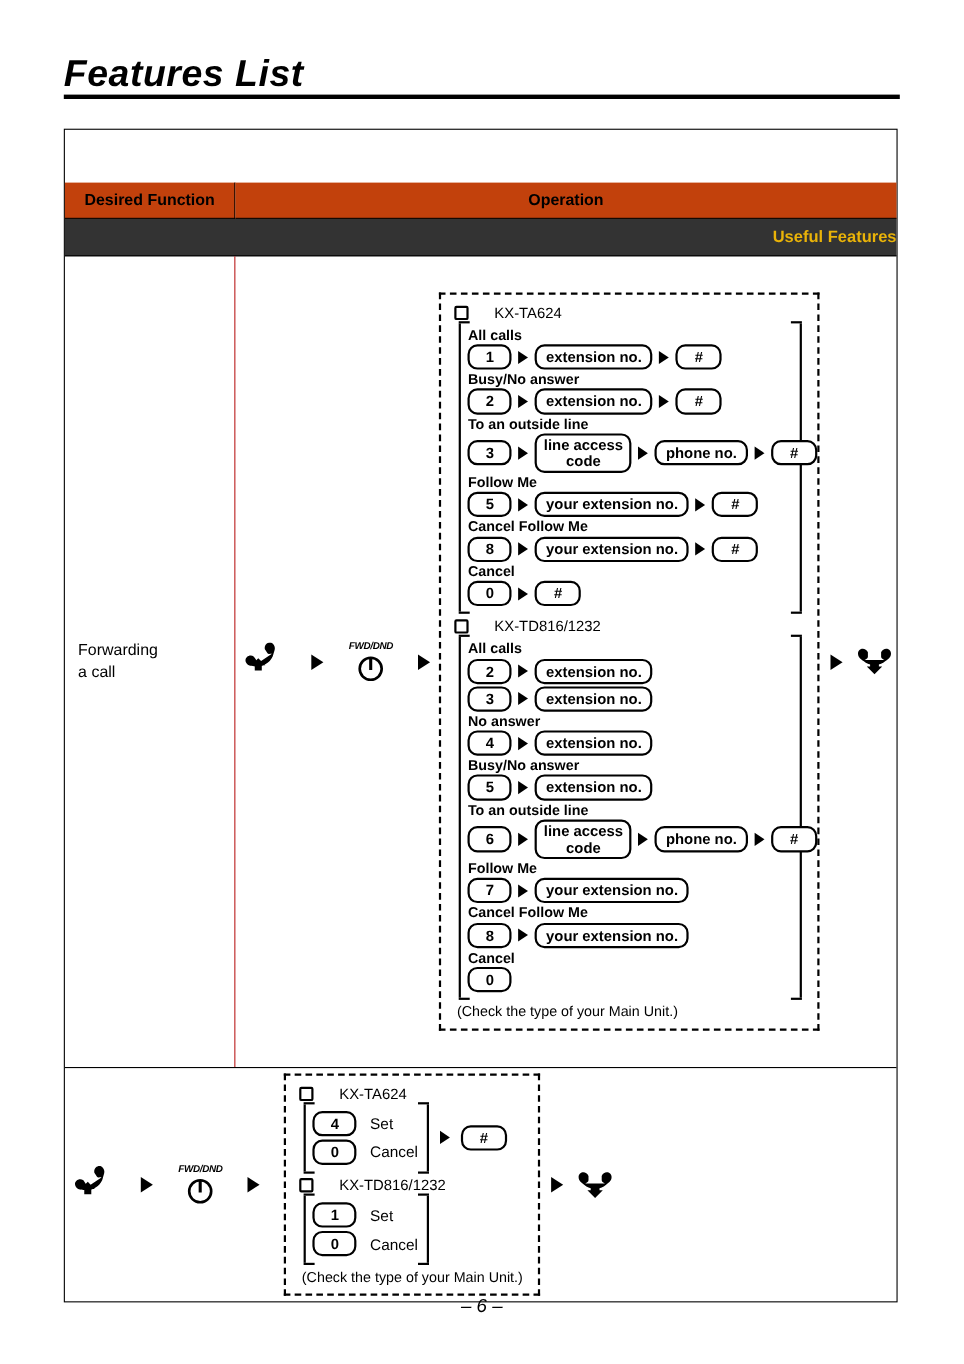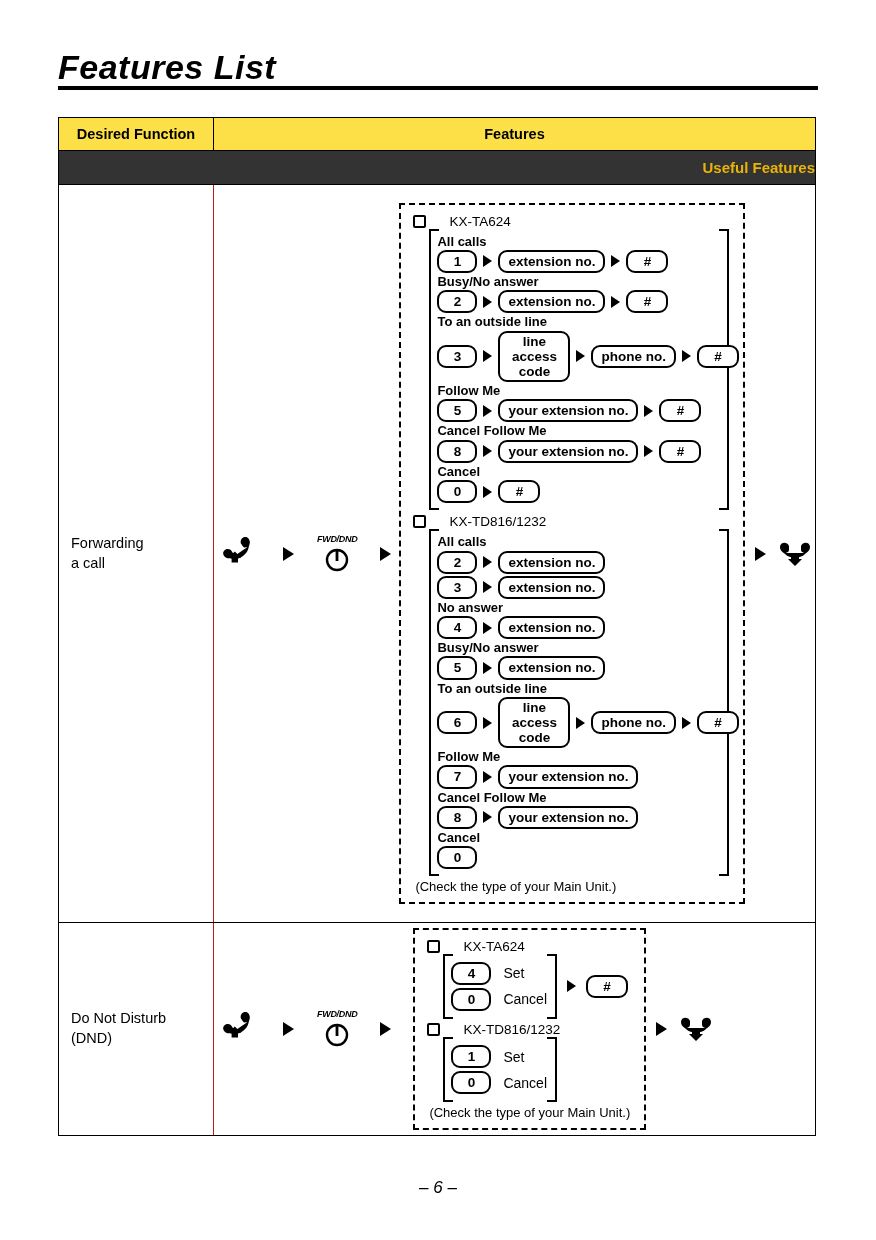--- a/index.html
+++ b/index.html
@@ -33,27 +33,28 @@
   
   .table {
     position: absolute;
     left: 58px; top: 117px;
     width: 758px;
     border: 1px solid #000;
     box-sizing: border-box;
   }
   .hdr-row { display: flex; }
   .hdr-cell {
-    background: #fde047;
+    background: #c2410c;
     font-size: 14.5px;
     font-weight: bold;
     text-align: center;
     padding: 8px 0 8px 0;
     box-sizing: border-box;
     border-bottom: 1px solid #000;
+    margin-top: 48px;
   }
   .hdr-fn  { width: 155px; border-right: 1px solid #000; }
   .hdr-op  { flex: 1; }
 
   .section-band {
     background: #333333;
     color: #eab308;
     font-size: 15px;
     font-weight: bold;
     text-align: right;
@@ -148,21 +149,21 @@
   }
 
   
   .bracket {
     border: 2px solid #000;
     border-top: none;
     border-bottom: none;
     padding: 3px 8px 3px 6px;
     position: relative;
     box-sizing: border-box;
-    margin-left: 16px;
+    margin-left: 4px;
     display: inline-block;
   }
   .bracket::before, .bracket::after {
     content: "";
     position: absolute;
     left: -2px; right: -2px;
     height: 2px;
     background: #000;
   }
   .bracket::before { top: -2px; }
@@ -201,21 +202,21 @@
     font-weight: bold;
     text-align: center;
     line-height: 1.12;
     padding: 2px 8px;
     box-sizing: border-box;
     white-space: pre-line;
     flex: 0 0 auto;
   }
   .key.digit { width: 40px; padding: 2px 0; }
   .key.hash  { width: 42px; padding: 2px 0; }
-  .key.two   { width: 72px; padding: 1px 4px; }
+  .key.two   { width: 88px; padding: 1px 4px; }
 
   .note {
     font-size: 13px;
     margin-top: 5px;
     margin-left: 2px;
   }
 
   
   .sc-row {
     display: flex;
@@ -244,21 +245,21 @@
 </head>
 <body>
 
 <div class="page-title">Features List</div>
 <div class="title-rule"></div>
 
 <div class="table">
 
   <div class="hdr-row">
     <div class="hdr-cell hdr-fn">Desired Function</div>
-    <div class="hdr-cell hdr-op">Features</div>
+    <div class="hdr-cell hdr-op">Operation</div>
   </div>
 
   <div class="section-band">Useful Features</div>
 
   <div class="row" style="height:737px;">
     <div class="cell-fn">
       <span style="white-space:pre-line;">Forwarding
 a call</span>
     </div>
     <div class="cell-op">
@@ -429,24 +430,20 @@
           <svg width="40" height="30" viewBox="0 0 40 30">
             <path d="M5 10 C5 5, 12 4, 14 9 L14 13 C14 15, 12 15, 11 16 L29 16 C28 15, 26 15, 26 13 L26 9 C28 4, 35 5, 35 10 C35 14, 32 15, 30 17 C25 22, 15 22, 10 17 C8 15, 5 14, 5 10 Z" fill="#000"></path>
             <path d="M16 17 L24 17 L24 22 L27 22 L20 29 L13 22 L16 22 Z" fill="#000"></path>
           </svg>
         </span>
       </div>
     </div>
   </div>
 
   <div class="row" style="height:212px;">
-    <div class="cell-fn">
-      <span style="white-space:pre-line;">Do Not Disturb
-(DND)</span>
-    </div>
     <div class="cell-op">
 
       <div class="prefix">
         <span>
           <svg width="40" height="30" viewBox="0 0 40 30">
             <g transform="rotate(-34 20 14)">
               <path d="M4 9 C4 4, 11 3, 13 8 L13 12 C13 14, 11 14, 10 15 L28 15 C27 14, 25 14, 25 12 L25 8 C27 3, 34 4, 34 9 C34 13, 31 14, 29 16 C24 21, 14 21, 9 16 C7 14, 4 13, 4 9 Z" fill="#000"></path>
             </g>
             <path d="M16 28 L16 22 L12 22 L20 14 L28 22 L24 22 L24 28 Z" fill="#000" transform="translate(-6,0) scale(0.8) translate(6,4)"></path>
           </svg>

